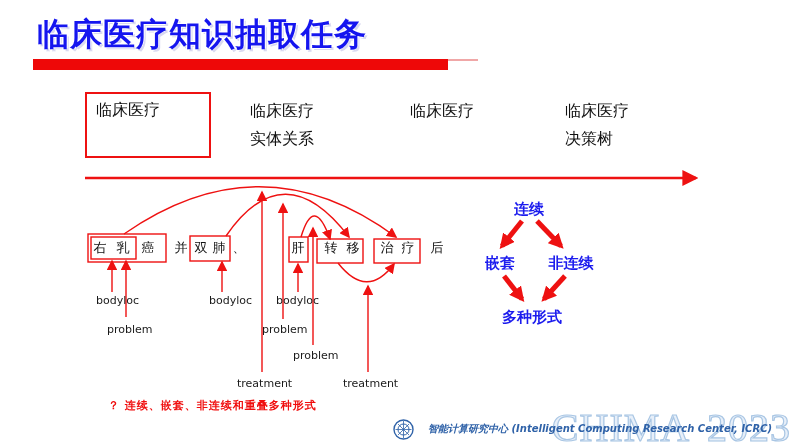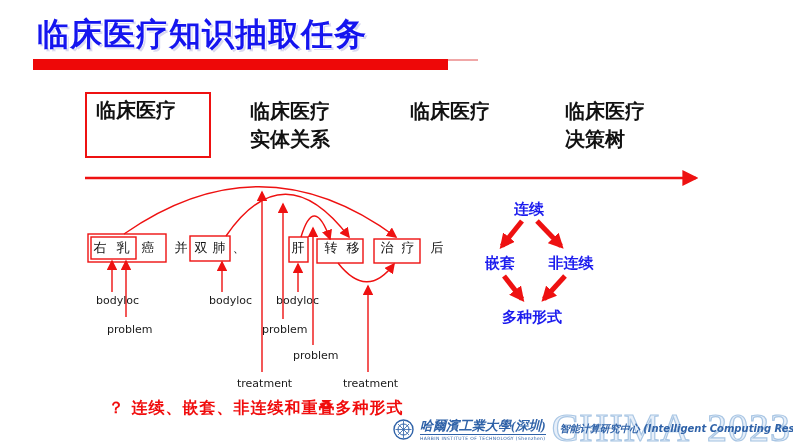--- a/index.html
+++ b/index.html
@@ -11,37 +11,37 @@
   
   .slide-title{
     left:37px;top:13px;font-size:32px;font-weight:bold;color:#1515ef;
     letter-spacing:1px;
     text-shadow:-1px -1px 0 #fff,1px -1px 0 #fff,-1px 1px 0 #fff,2px 2px 0 #d9d9f0;
   }
   .title-bar{left:33px;top:59px;width:415px;height:11px;background:#ee0808;}
   .title-bar-tail{left:448px;top:59px;width:30px;height:2px;background:#f0a7a7;}
   
   .task{
-    font-size:20px;font-weight:bold;color:#111;line-height:28px;white-space:nowrap;
+    font-size:16px;font-weight:normal;color:#111;line-height:28px;white-space:nowrap;
   }
   .task-box{
     left:85px;top:92px;width:126px;height:66px;border:2px solid #ee1111;
     padding:2px 0 0 9px;box-sizing:border-box;
   }
   .task-2{left:250px;top:97px;}
   .task-3{left:410px;top:97px;}
   .task-4{left:565px;top:97px;}
   
   .diagram{left:0;top:0;width:793px;height:446px;pointer-events:none;}
   .tok{font-size:13px;fill:#111;}
   .lab{font-size:11px;fill:#1a1a1a;}
   .dia{font-size:15px;font-weight:bold;fill:#1c1cee;}
   
   .question{
-    left:108px;top:398px;font-size:16px;font-weight:bold;color:#f00d0d;letter-spacing:1px;
+    left:108px;top:398px;font-size:11px;font-weight:bold;color:#f00d0d;letter-spacing:1px;
   }
   
   .watermark{
     right:2px;top:404px;font-family:"Liberation Serif","DejaVu Serif",serif;
     font-size:40px;color:#e7eff9;-webkit-text-stroke:1.2px #a9c6e4;
     letter-spacing:1px;word-spacing:8px;z-index:1;white-space:nowrap;
   }
   .footer{left:393px;top:419px;z-index:2;display:flex;align-items:flex-start;gap:6px;}
   .uni-block{display:flex;flex-direction:column;}
   .uni-cn{
@@ -167,18 +167,14 @@
 </svg>
 
 <div class="abs question">？ 连续、嵌套、非连续和重叠多种形式</div>
 
 <div class="abs footer">
   <svg width="21" height="21" viewBox="0 0 21 21">
     <circle cx="10.5" cy="10.5" r="9.5" fill="none" stroke="#2f62a8" stroke-width="1.4"></circle>
     <circle cx="10.5" cy="10.5" r="5.5" fill="none" stroke="#2f62a8" stroke-width="1"></circle>
     <path d="M10.5,2 L10.5,19 M2.5,10.5 L18.5,10.5 M5,5 L16,16 M16,5 L5,16" stroke="#2f62a8" stroke-width="0.8"></path>
   </svg>
-  <div class="uni-block">
-    <div class="uni-cn">哈爾濱工業大學(深圳)</div>
-    <div class="uni-en">HARBIN INSTITUTE OF TECHNOLOGY (Shenzhen)</div>
-  </div>
   <div class="icrc">智能计算研究中心 (Intelligent Computing Research Center, ICRC)</div>
 </div>
 
 </body></html>

